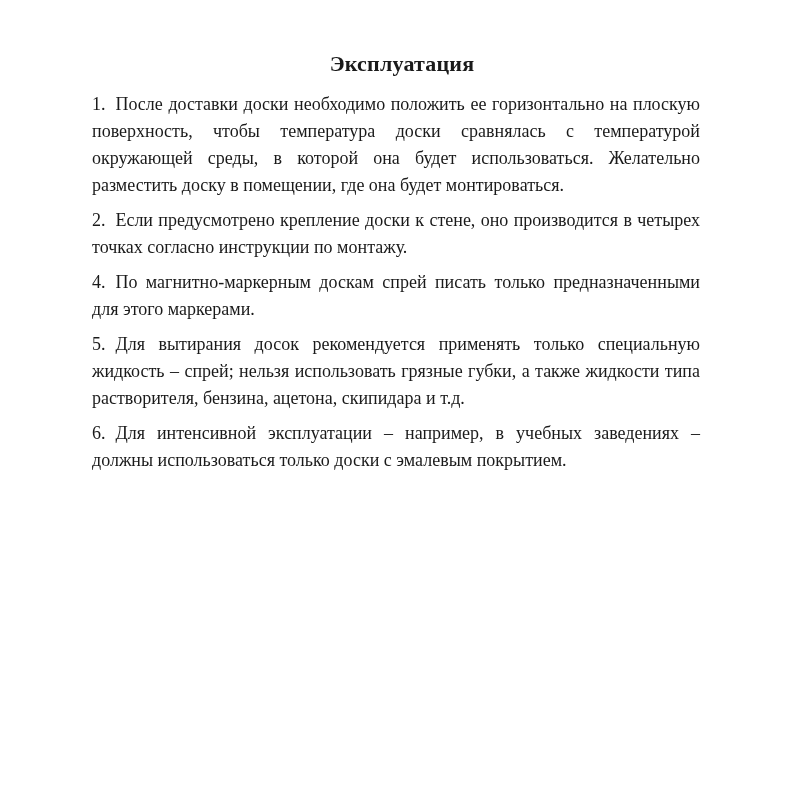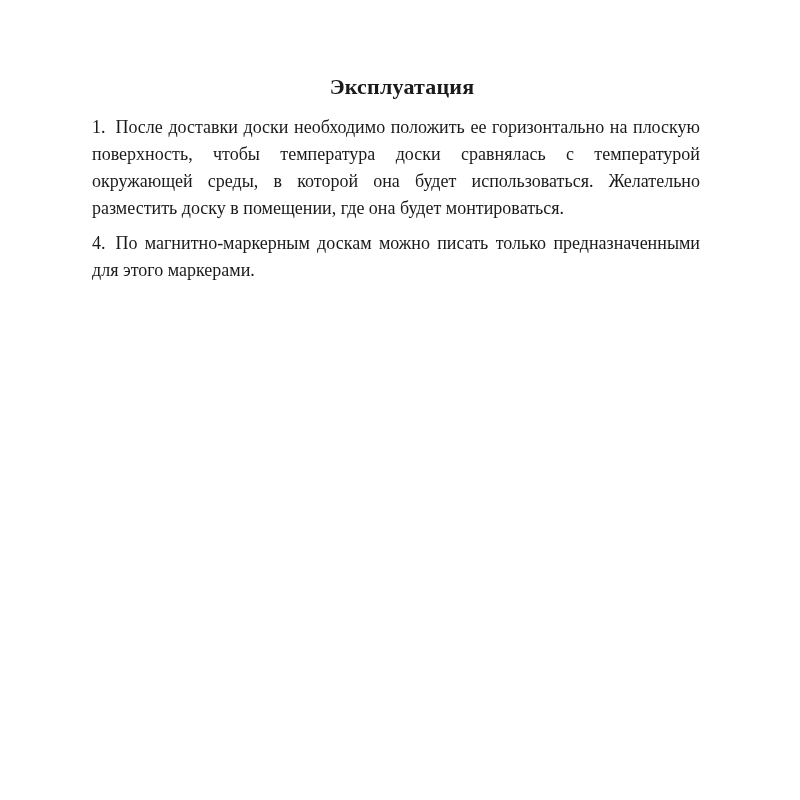--- a/index.html
+++ b/index.html
@@ -5,21 +5,21 @@
   html, body {
     margin: 0;
     padding: 0;
     background: #ffffff;
   }
   .page {
     width: 800px;
     height: 800px;
     background: #ffffff;
     box-sizing: border-box;
-    padding: 74px 88px 0 92px;
+    padding: 51px 88px 0 92px;
     font-family: "Liberation Serif", "DejaVu Serif", serif;
     color: #1a1a1a;
     overflow: hidden;
   }
   .title {
     font-size: 22px;
     font-weight: bold;
     text-align: center;
     margin: 0 0 14px 0;
     line-height: 26px;
@@ -36,19 +36,22 @@
   }
 </style>
 </head>
 <body>
 
 <div class="page">
   <h1 class="title">Эксплуатация</h1>
 
   <p class="item"><span class="num">1.</span><span>После доставки доски необходимо положить ее горизонтально на плоскую поверхность, чтобы температура доски сравнялась с температурой окружающей среды, в которой она будет использоваться. Желательно разместить доску в помещении, где она будет монтироваться.</span></p>
 
+  <p class="item"><span class="num">2.</span><span>Если предусмотрено крепление доски к стене, оно производится в четырех точках согласно инструкции по монтажу.</span></p>
 
 
-  <p class="item"><span class="num">4.</span><span>По магнитно-маркерным доскам можно писать только предназначенными для этого маркерами.</span></p>
+  <p class="item"><span class="num">4.</span><span>По магнитно-маркерным доскам спрей писать только предназначенными для этого маркерами.</span></p>
 
+  <p class="item"><span class="num">5.</span><span>Для вытирания досок рекомендуется применять только специальную жидкость – спрей; нельзя использовать грязные губки, а также жидкости типа растворителя, бензина, ацетона, скипидара и т.д.</span></p>
 
+  <p class="item"><span class="num">6.</span><span>Для интенсивной эксплуатации – например, в учебных заведениях – должны использоваться только доски с эмалевым покрытием.</span></p>
 
 </div>
 
 </body></html>

